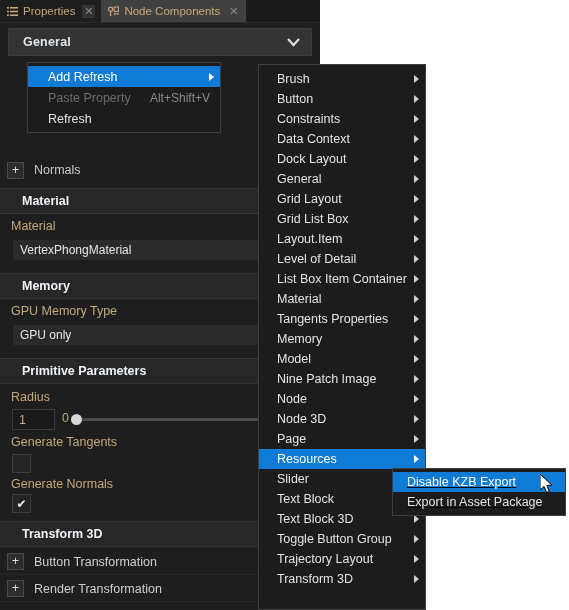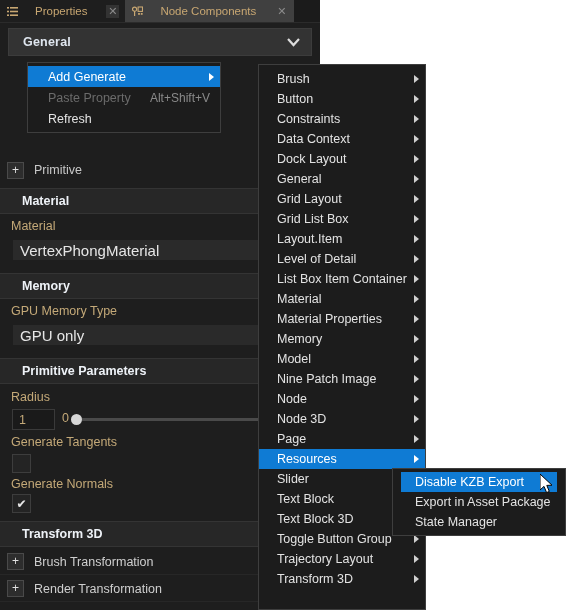--- a/index.html
+++ b/index.html
@@ -32,21 +32,21 @@
     left: 0; top: 0;
     width: 320px; height: 22px;
     background: #1b1b1b;
     border-bottom: 1px solid #2b2b2b;
     display: flex;
     align-items: stretch;
   }
   .tab {
     display: flex;
     align-items: center;
-    gap: 17px;
+    gap: 5px;
     padding: 0 6px 0 7px;
     font-size: 11.5px;
     color: #c8a772;
     cursor: default;
     position: relative;
   }
   .tab.active {
     background: #1e1e1e;
   }
   .tab.inactive {
@@ -142,21 +142,21 @@
   }
   .value-field {
     position: absolute;
     left: 13px;
     height: 20px;
     background: #2a2a2a;
     display: flex;
     align-items: center;
     padding-left: 7px;
     box-sizing: border-box;
-    font-size: 15px;
+    font-size: 12px;
     color: #e6e6e6;
   }
   .num-field {
     position: absolute;
     height: 21px;
     background: #1a1a1a;
     border: 1px solid #3a3a3a;
     box-sizing: border-box;
     display: flex;
     align-items: center;
@@ -246,21 +246,21 @@
     border-bottom: 4px solid transparent;
   }
   .mi.sel .arrow { border-left-color: #ffffff; }
 
   #menu-context { left: 27px; top: 62px; width: 194px; }
   #menu-context .mi { height: 21px; padding-left: 20px; }
 
   #menu-categories { left: 222px; top: 64px; width: 168px; height: 546px; padding: 4px 0; margin-left: 36px; }
   #menu-categories .mi { height: 20px; padding-left: 18px; }
 
-  #menu-resources { left: 392px; top: 468px; width: 174px; padding: 3px 8px; }
+  #menu-resources { left: 392px; top: 468px; width: 174px; padding: 3px 0; text-decoration: underline; }
   #menu-resources .mi { height: 20px; padding-left: 14px; }
 
   .cursor {
     position: absolute;
     left: 540px; top: 474px;
     width: 14px; height: 21px;
     pointer-events: none;
   }
 </style>
 </head>
@@ -304,21 +304,21 @@
       <span class="gtitle">General</span>
       <span class="chev">
         <svg width="15" height="10" viewBox="0 0 15 10">
           <polyline points="2,2 7.5,8 13,2" fill="none" stroke="#dcdcdc" stroke-width="2.2"></polyline>
         </svg>
       </span>
     </div>
 
     <div class="bindings-row">
       <span class="plusbox">+</span>
-      <span class="blabel">Primitive</span>
+      <span class="blabel">Normals</span>
     </div>
 
     <div class="section-head" style="top:188px;">Material</div>
     <div class="prop-label" style="top:219px;">Material</div>
     <div class="value-field" style="top:240px; width:295px;">VertexPhongMaterial</div>
 
     <div class="section-head" style="top:273px;">Memory</div>
     <div class="prop-label" style="top:304px;">GPU Memory Type</div>
     <div class="value-field" style="top:325px; width:295px;">GPU only</div>
 
@@ -331,31 +331,31 @@
 
     <div class="prop-label" style="top:435px;">Generate Tangents</div>
     <div class="checkbox" style="left:12px; top:454px;"></div>
 
     <div class="prop-label" style="top:477px;">Generate Normals</div>
     <div class="checkbox" style="left:12px; top:494px;">✔</div>
 
     <div class="section-head" style="top:521px;">Transform 3D</div>
     <div class="sub-row" style="top:549px;">
       <span class="plusbox">+</span>
-      <span class="slabel">Brush Transformation</span>
+      <span class="slabel">Button Transformation</span>
     </div>
     <div class="sub-row" style="top:576px;">
       <span class="plusbox">+</span>
       <span class="slabel">Render Transformation</span>
     </div>
   </div>
 
   <div class="menu" id="menu-context">
       <div class="mi sel">
-        <span>Add Generate</span>
+        <span>Add Refresh</span>
         <span class="arrow"></span>
       </div>
       <div class="mi disabled">
         <span>Paste Property</span>
         <span class="shortcut">Alt+Shift+V</span>
       </div>
       <div class="mi">
         <span>Refresh</span>
       </div>
     </div>
@@ -403,21 +403,21 @@
       </div>
       <div class="mi">
         <span>List Box Item Container</span>
         <span class="arrow"></span>
       </div>
       <div class="mi">
         <span>Material</span>
         <span class="arrow"></span>
       </div>
       <div class="mi">
-        <span>Material Properties</span>
+        <span>Tangents Properties</span>
         <span class="arrow"></span>
       </div>
       <div class="mi">
         <span>Memory</span>
         <span class="arrow"></span>
       </div>
       <div class="mi">
         <span>Model</span>
         <span class="arrow"></span>
       </div>
@@ -466,23 +466,20 @@
         <span class="arrow"></span>
       </div>
     </div>
 
   <div class="menu" id="menu-resources">
       <div class="mi sel">
         <span>Disable KZB Export</span>
       </div>
       <div class="mi">
         <span>Export in Asset Package</span>
-      </div>
-      <div class="mi">
-        <span>State Manager</span>
       </div>
     </div>
 
   <div class="cursor" style="left: 540px; top: 474px;">
     <svg width="14" height="21" viewBox="0 0 14 21">
       <polygon points="0,0 0,16 4,12.4 6.6,18.6 9.3,17.4 6.8,11.4 12,11.2" fill="#ffffff" stroke="#000000" stroke-width="1"></polygon>
     </svg>
   </div>
 
 </div>

